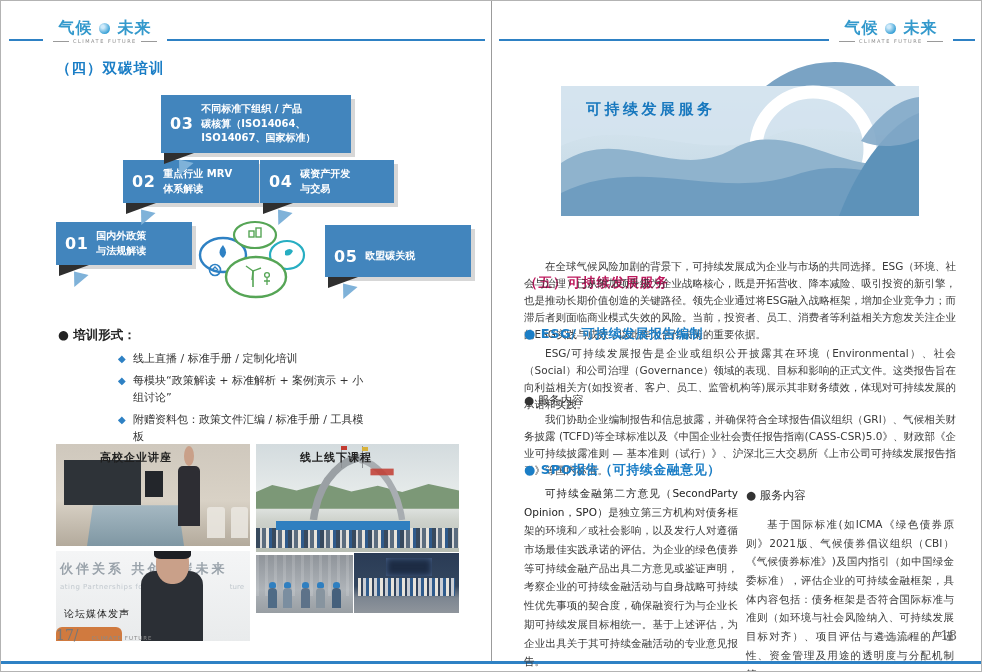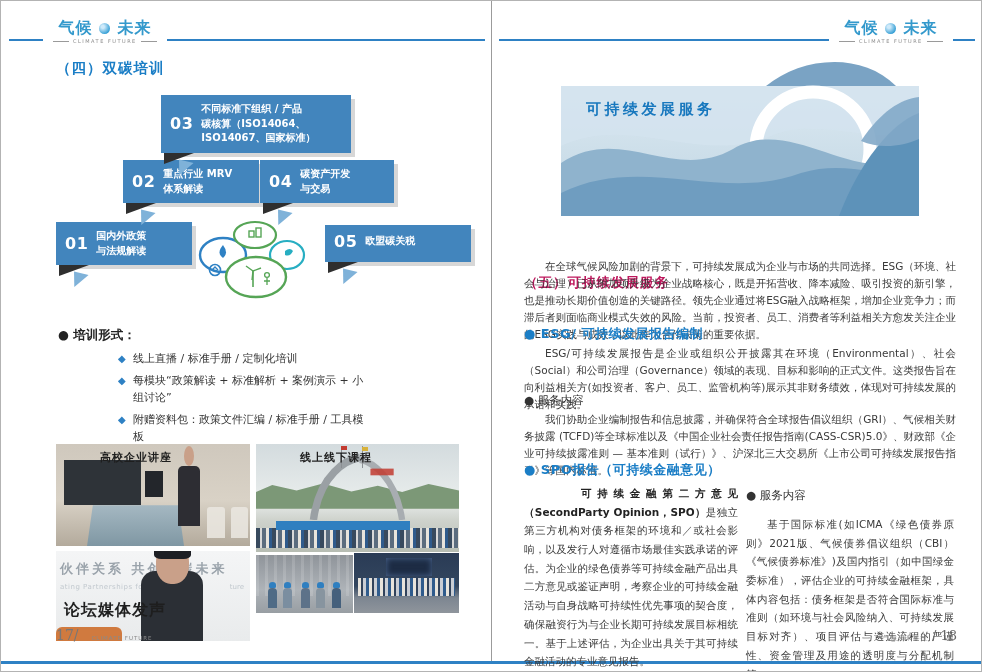--- a/index.html
+++ b/index.html
@@ -35,21 +35,21 @@
   .bub .tlines div{font-size:10px;font-weight:bold;line-height:1.45;white-space:nowrap;}
   .bub:before{content:"";position:absolute;left:3px;bottom:-11px;
     border-top:11px solid #2f2f2f;border-right:30px solid transparent;}
   .bub:after{content:"";position:absolute;left:16px;bottom:-23px;
     border-top:15px solid #7fb2d9;border-left:4px solid transparent;border-right:11px solid transparent;
     transform:rotate(14deg);}
   .b1{left:55px;top:221px;width:118px;}
   .b2{left:122px;top:159px;width:118px;}
   .b3{left:160px;top:94px;width:172px;}
   .b4{left:259px;top:159px;width:116px;}
-  .b5{left:324px;top:224px;width:128px;padding-top:7px;padding-bottom:11px;}
+  .b5{left:324px;top:224px;width:128px;padding-top:22px;padding-bottom:11px;}
 
   .brain{left:192px;top:214px;}
 
   .train-label{left:57px;top:326px;font-size:12.5px;font-weight:bold;color:#222;}
   .train-items{left:117px;top:349px;width:252px;}
   .train-item{position:relative;padding-left:15px;margin-bottom:5px;font-size:11px;color:#333;line-height:1.55;}
   .train-item .dia{position:absolute;left:0;top:1px;color:#2e81c4;font-size:10px;}
 
   
   .ph{position:absolute;overflow:hidden;}
@@ -73,21 +73,21 @@
   .p2 .pole{position:absolute;top:2%;width:1px;height:20%;background:#8b8f93;}
   .p2 .flag{position:absolute;width:6px;height:4px;}
   .p3{left:55px;top:550px;width:194px;height:90px;background:linear-gradient(#f4f5f6,#e9ebec);}
   .p3 .zh-banner{position:absolute;left:4px;top:10%;font-size:13px;color:#9aa3ab;letter-spacing:3px;white-space:nowrap;font-weight:600;}
   .p3 .en-left{position:absolute;left:4px;top:36%;font-size:7px;color:#c2c9cf;letter-spacing:.5px;}
   .p3 .en-right{position:absolute;right:6px;top:36%;font-size:7px;color:#c2c9cf;}
   .p3 .person{position:absolute;left:44%;top:22%;width:32%;height:80%;background:#2b2f35;border-radius:14px 14px 0 0;}
   .p3 .person:before{content:"";position:absolute;left:24%;top:-38%;width:52%;height:56%;background:#c9a089;border-radius:46%;}
   .p3 .person:after{content:"";position:absolute;left:20%;top:-44%;width:60%;height:28%;background:#1d1f24;border-radius:50% 50% 20% 20%;}
   .p3 .sofa{position:absolute;left:0;bottom:0;width:34%;height:16%;background:#d07a3f;border-radius:6px 6px 0 0;}
-  .p3 .cap3{position:absolute;left:8px;bottom:22%;font-size:16px;font-weight:700;color:#1e1e1e;letter-spacing:1px;}
+  .p3 .cap3{position:absolute;left:8px;bottom:22%;font-size:10px;font-weight:400;color:#1e1e1e;letter-spacing:1px;}
   .p4{left:255px;top:554px;width:97px;height:58px;background:linear-gradient(#8f949a,#aeb3b8 60%,#989ea3 100%);}
   .p4 .wall{position:absolute;inset:0;background:repeating-linear-gradient(90deg,rgba(255,255,255,.14) 0 3px,transparent 3px 9px);height:70%;}
   .p4 .worker{position:absolute;bottom:8%;width:9px;height:20px;border-radius:4px 4px 0 0;}
   .p4 .worker:before{content:"";position:absolute;left:1px;top:-6px;width:7px;height:6px;border-radius:50% 50% 20% 20%;background:#2f7fc0;}
   .w1{left:12%;background:#4f6b86;} .w2{left:28%;background:#7b8ea0;} .w3{left:46%;background:#5d7289;}
   .w4{left:62%;background:#87949f;} .w5{left:78%;background:#45607c;}
   .p5{left:353px;top:552px;width:105px;height:60px;background:linear-gradient(#2a3b55 0%,#33465f 55%,#7d8691 75%,#8f959c 100%);}
   .p5 .screen{position:absolute;left:30%;top:8%;width:44%;height:30%;background:#1d2c44;box-shadow:0 0 6px rgba(120,160,220,.5) inset;}
   .p5 .crowd{position:absolute;left:4%;top:42%;width:92%;height:30%;
     background:repeating-linear-gradient(90deg,#e8e4dc 0 3px,#31435c 3px 5px,#c9cdd4 5px 8px,#2f5b8c 8px 11px);}
@@ -103,21 +103,21 @@
   .body-txt{font-size:10.5px;line-height:1.62;color:#3a3a3a;text-align:justify;text-indent:2em;}
   .rp-intro{left:523px;top:257px;width:432px;}
   .sec-title{font-size:13px;font-weight:bold;color:#1b7ec6;letter-spacing:.5px;}
   .esg-title{left:523px;top:324px;}
   .esg-body{left:523px;top:344px;width:432px;}
   .svc-label{font-size:11.5px;color:#333;}
   .esg-svc-label{left:523px;top:392px;}
   .esg-svc-body{left:523px;top:410px;width:432px;}
   .spo-title{left:523px;top:460px;}
   .spo-left{left:523px;top:483px;width:214px;font-size:10.5px;line-height:1.78;text-align:justify;text-indent:2em;color:#3a3a3a;}
-  .spo-left .lead{font-weight:bold;color:#222;margin-left:36px;}
+  .spo-left .lead{font-weight:normal;color:#222;}
   .spo-svc-label{left:745px;top:487px;}
   .spo-right{left:745px;top:514px;width:208px;font-size:10.5px;line-height:1.78;text-align:justify;text-indent:2em;color:#3a3a3a;}
   .footer-right{left:770px;top:624px;width:186px;text-align:right;color:#8a8a8a;}
   .footer-right .co{font-size:6.5px;letter-spacing:1px;}
   .footer-right .pg{font-size:13px;color:#666;font-family:"DejaVu Serif",serif;margin-left:4px;}
 </style>
 </head>
 <body>
 
 <div id="canvas">

